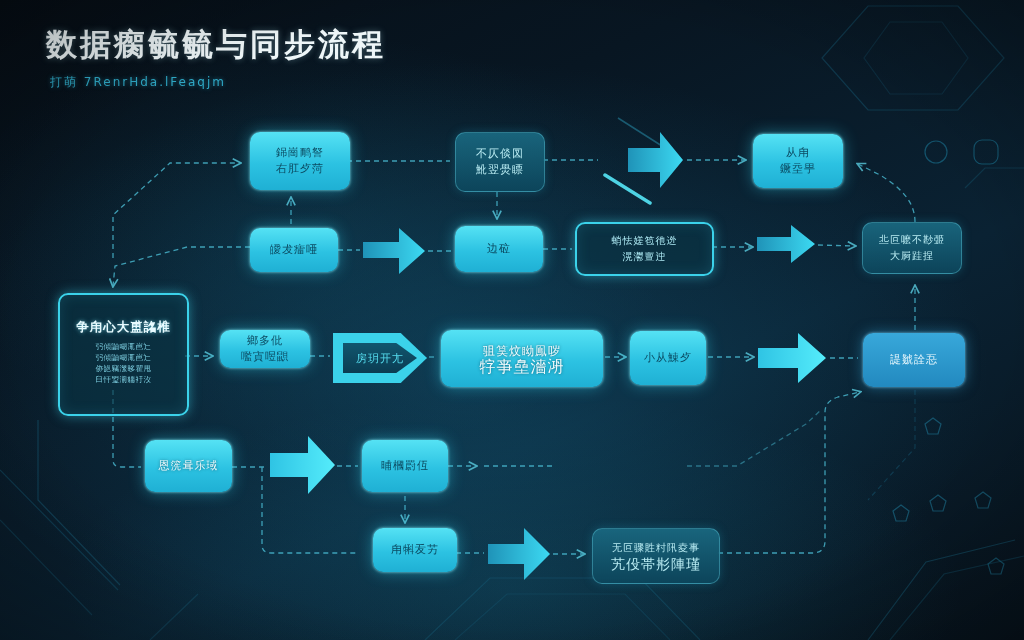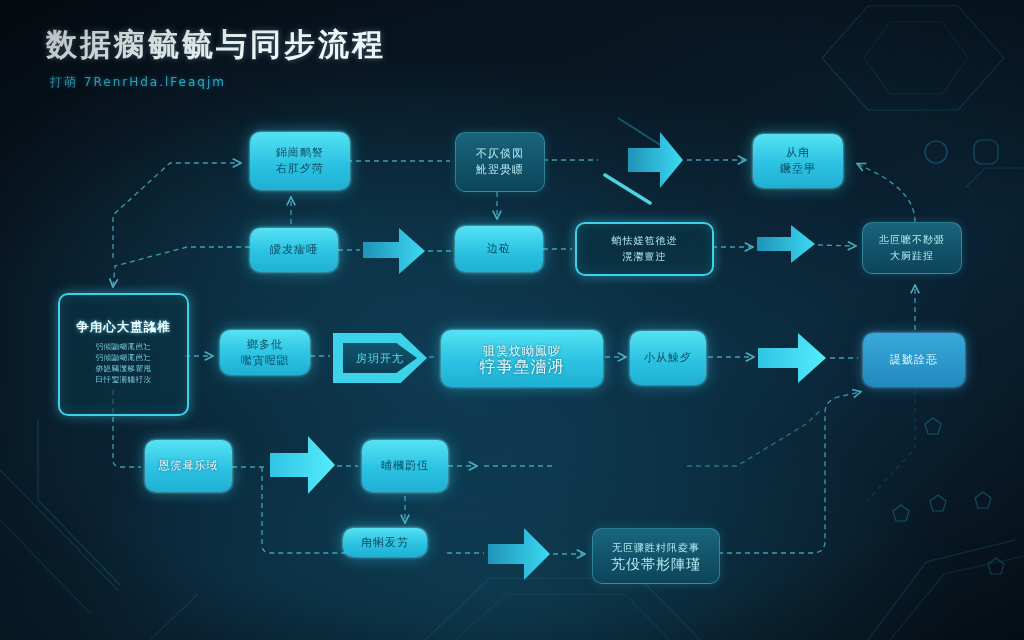--- a/index.html
+++ b/index.html
@@ -164,21 +164,21 @@
     <span class="ln" style="font-size:10px">大屙跬捏</span>
   </div>
 
   <div class="node outline hub" style="left:58px;top:293px;width:127px;height:95px">
     <span class="hub-title">争甪心大盙詺椎</span>
     <span class="sm">弜傾鼬㗅㳧岜辷</span>
     <span class="sm">弜傾鼬㗅㳧岜辷</span>
     <span class="sm">㑊郶竊瀿眵瞿甩</span>
     <span class="sm">臼忓琞湔貒衧㳊</span>
   </div>
-  <div class="node bright" style="left:220px;top:330px;width:90px;height:45px">
+  <div class="node bright" style="left:220px;top:330px;width:90px;height:38px">
     <span class="ln">鄉多仳</span>
     <span class="ln">嚂寊喅鼰</span>
   </div>
   <div class="pent-outer" style="left:333px;top:333px;width:94px;height:50px">
     <div class="pent-inner">
       <span>房玥开尢</span>
     </div>
   </div>
   <div class="node bright lite" style="left:441px;top:330px;width:162px;height:57px">
     <span class="ln" style="font-size:12px">驵筽炆眑鳯哕</span>
@@ -191,21 +191,21 @@
     <span class="ln">諟虦詮忢</span>
   </div>
 
   <div class="node bright lite" style="left:145px;top:440px;width:87px;height:52px">
     <span class="ln">恩箲咠乐琙</span>
   </div>
   <div class="node bright" style="left:362px;top:440px;width:86px;height:52px">
     <span class="ln">晡槶罻仾</span>
   </div>
 
-  <div class="node bright" style="left:343px;top:528px;width:84px;height:29px">
+  <div class="node bright" style="left:373px;top:528px;width:84px;height:44px">
     <span class="ln">甪犐叐艻</span>
   </div>
   <div class="node teal" style="left:592px;top:528px;width:126px;height:54px">
     <span class="ln" style="font-size:10px">无叵骤貹籿阠夌事</span>
     <span class="ln" style="font-size:14px">艽伇帯㣋陣瑾</span>
   </div>
 
 </div>
 
 </body></html>

